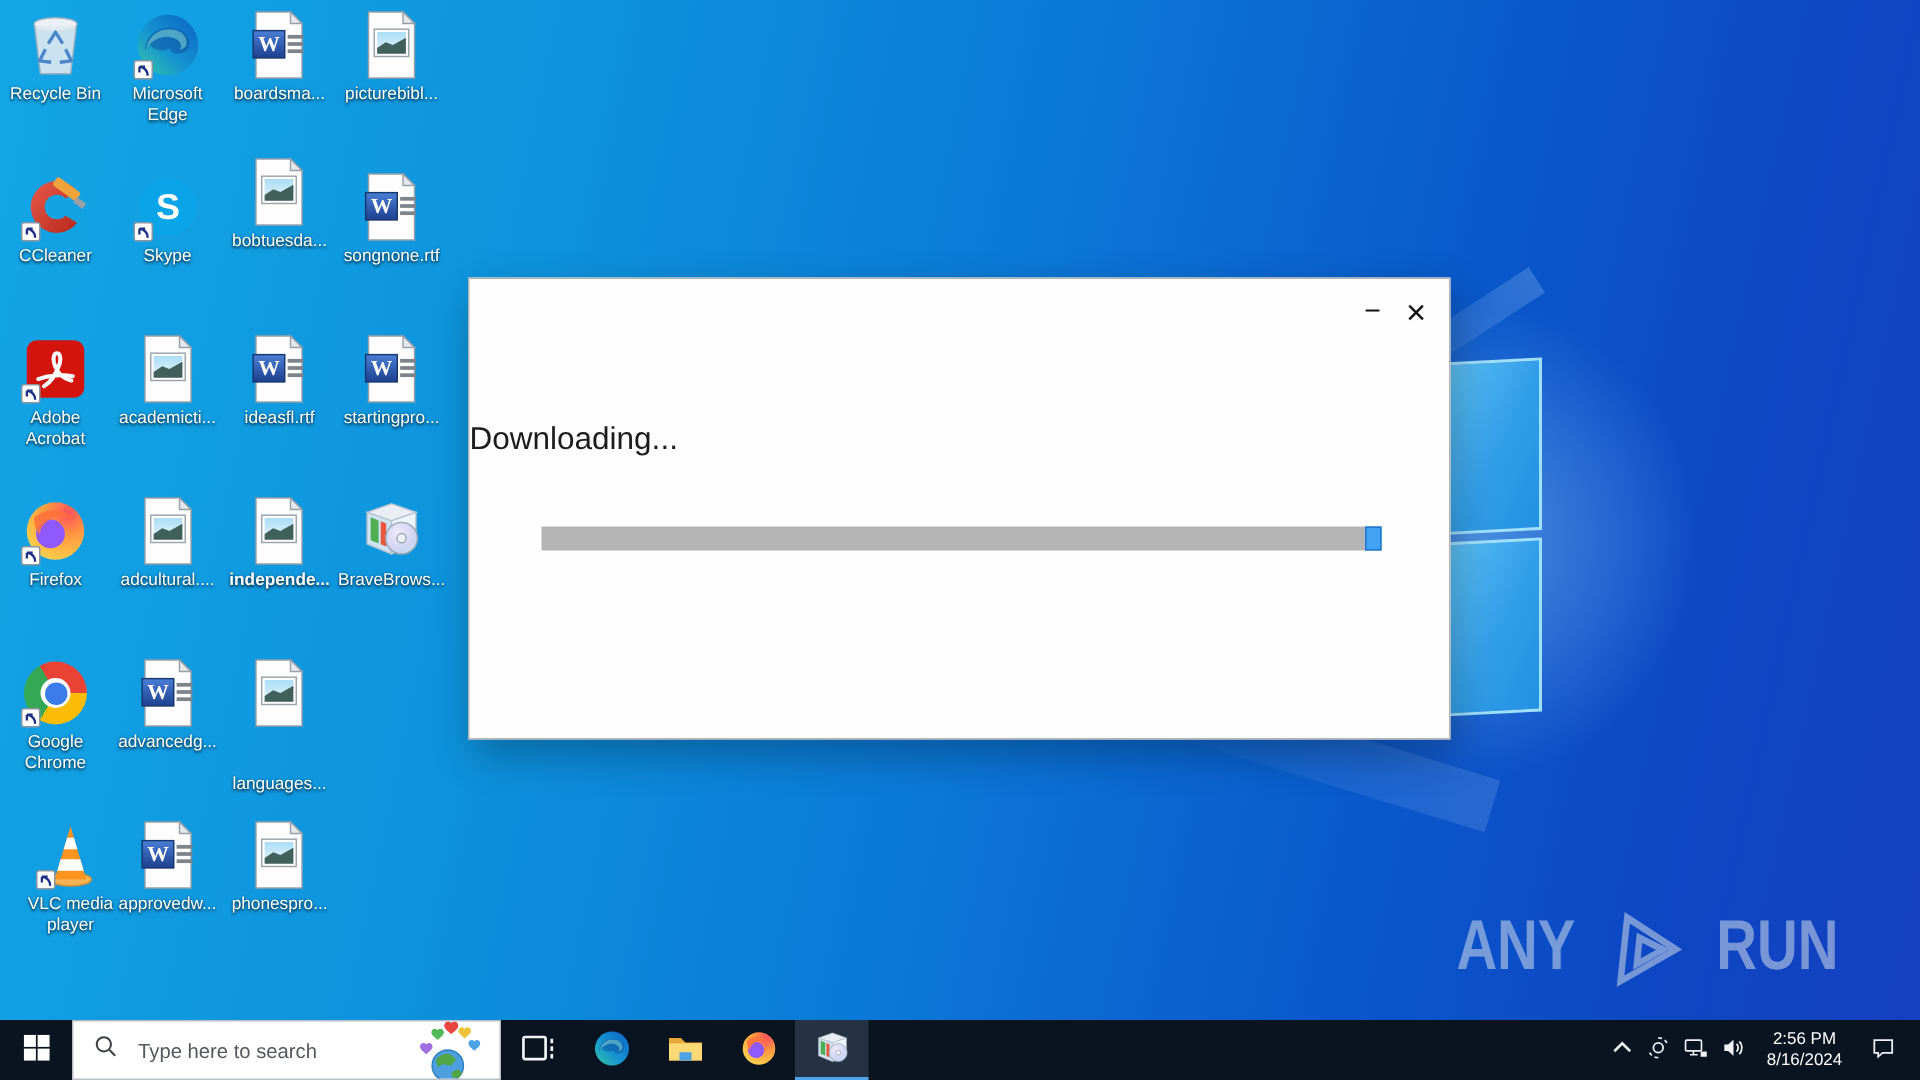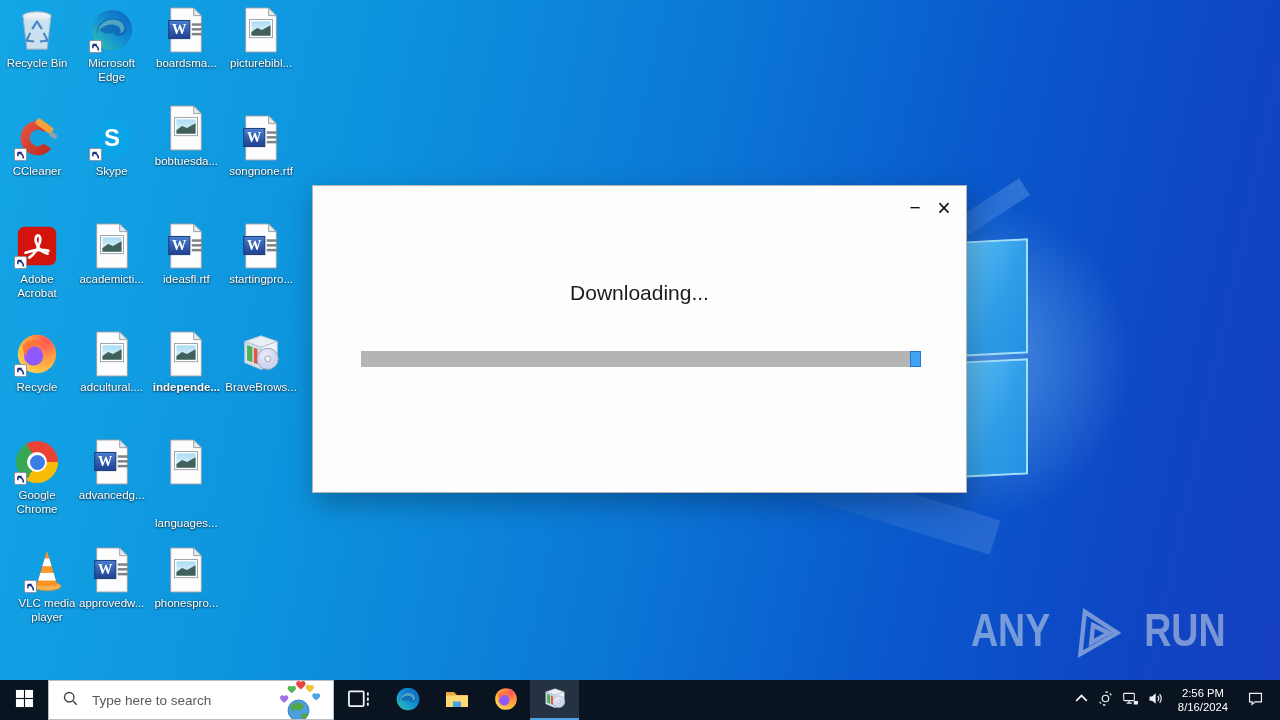--- a/index.html
+++ b/index.html
@@ -39,21 +39,21 @@
   .chrome-hole{position:absolute;left:50%;top:50%;width:20px;height:20px;margin:-10px 0 0 -10px;border-radius:50%;background:#fff;}
   .chrome-dot{position:absolute;left:50%;top:50%;width:15px;height:15px;margin:-7.5px 0 0 -7.5px;border-radius:50%;background:#3b7de8;}
 
   
   .dialog{position:absolute;left:312px;top:185px;width:655px;height:308px;background:#fdfdfd;
     border:1px solid #b3b3b3;box-sizing:border-box;box-shadow:3px 10px 26px rgba(0,0,0,.28);}
   .dialog-controls{position:absolute;top:0;right:0;display:flex;}
   .dlg-btn{background:none;border:none;width:34px;height:44px;font-size:19px;color:#111;
     font-family:"Liberation Sans",sans-serif;padding:0 4px;cursor:default;}
   .dlg-btn.close{font-size:23px;padding-right:14px;}
-  .dialog-status{position:absolute;left:0;right:0;top:95px;text-align:center;font-size:21px;color:#1c1c1c;}
+  .dialog-status{position:absolute;left:0;right:0;top:95px;font-size:21px;color:#1c1c1c;}
   .progress-track{position:absolute;left:48px;top:165px;width:560px;height:16px;background:#b4b4b4;}
   .progress-block{position:absolute;right:0;top:0;width:11px;height:16px;box-sizing:border-box;
     background:#44a2f4;border:1px solid #1d7ad0;}
 
   
   .taskbar{position:absolute;left:0;bottom:0;width:1280px;height:40px;background:#0a1420;
     display:flex;align-items:stretch;z-index:20;}
   .tb-btn{background:transparent;border:none;display:flex;align-items:center;justify-content:center;padding:0;cursor:default;}
   .start-btn{width:48px;}
   .search-box{width:286px;background:#ffffff;border:1px solid #b9bec4;box-sizing:border-box;
@@ -380,21 +380,21 @@
                 <circle cx="20.5" cy="26" r="10" fill="#9059ff"></circle>
                 <path d="M9 15c6-7 21-8 28 1-6-3-12-3-17 0-4 2.5-7 6-7 11-2.5-4-4-8-4-12z" fill="#ff7139" opacity=".85"></path>
               </svg>
             </span>
         <span class="shortcut-overlay">
           <svg width="10" height="10" viewBox="0 0 12 12" fill="none" stroke="#1c2f86" stroke-width="1.7">
             <path d="M3.2 3.2h4.2M3.2 3.2v4.2M3.2 3.2c5 1 6 4 6 6.6"></path>
           </svg>
         </span>
       </div>
-      <div class="icon-label">Recycle</div>
+      <div class="icon-label">Firefox</div>
     </div>
 
     <div class="desktop-icon" style="left: 74.7px; top: 330px;">
       <div class="icon-art">
         <span class="art-slot">
               <svg viewBox="0 0 40 48">
                 <defs>
                   <linearGradient id="skyg" x1="0" y1="0" x2="0" y2="1">
                     <stop offset="0" stop-color="#a9ddf6"></stop>
                     <stop offset="1" stop-color="#eaf6fc"></stop>

